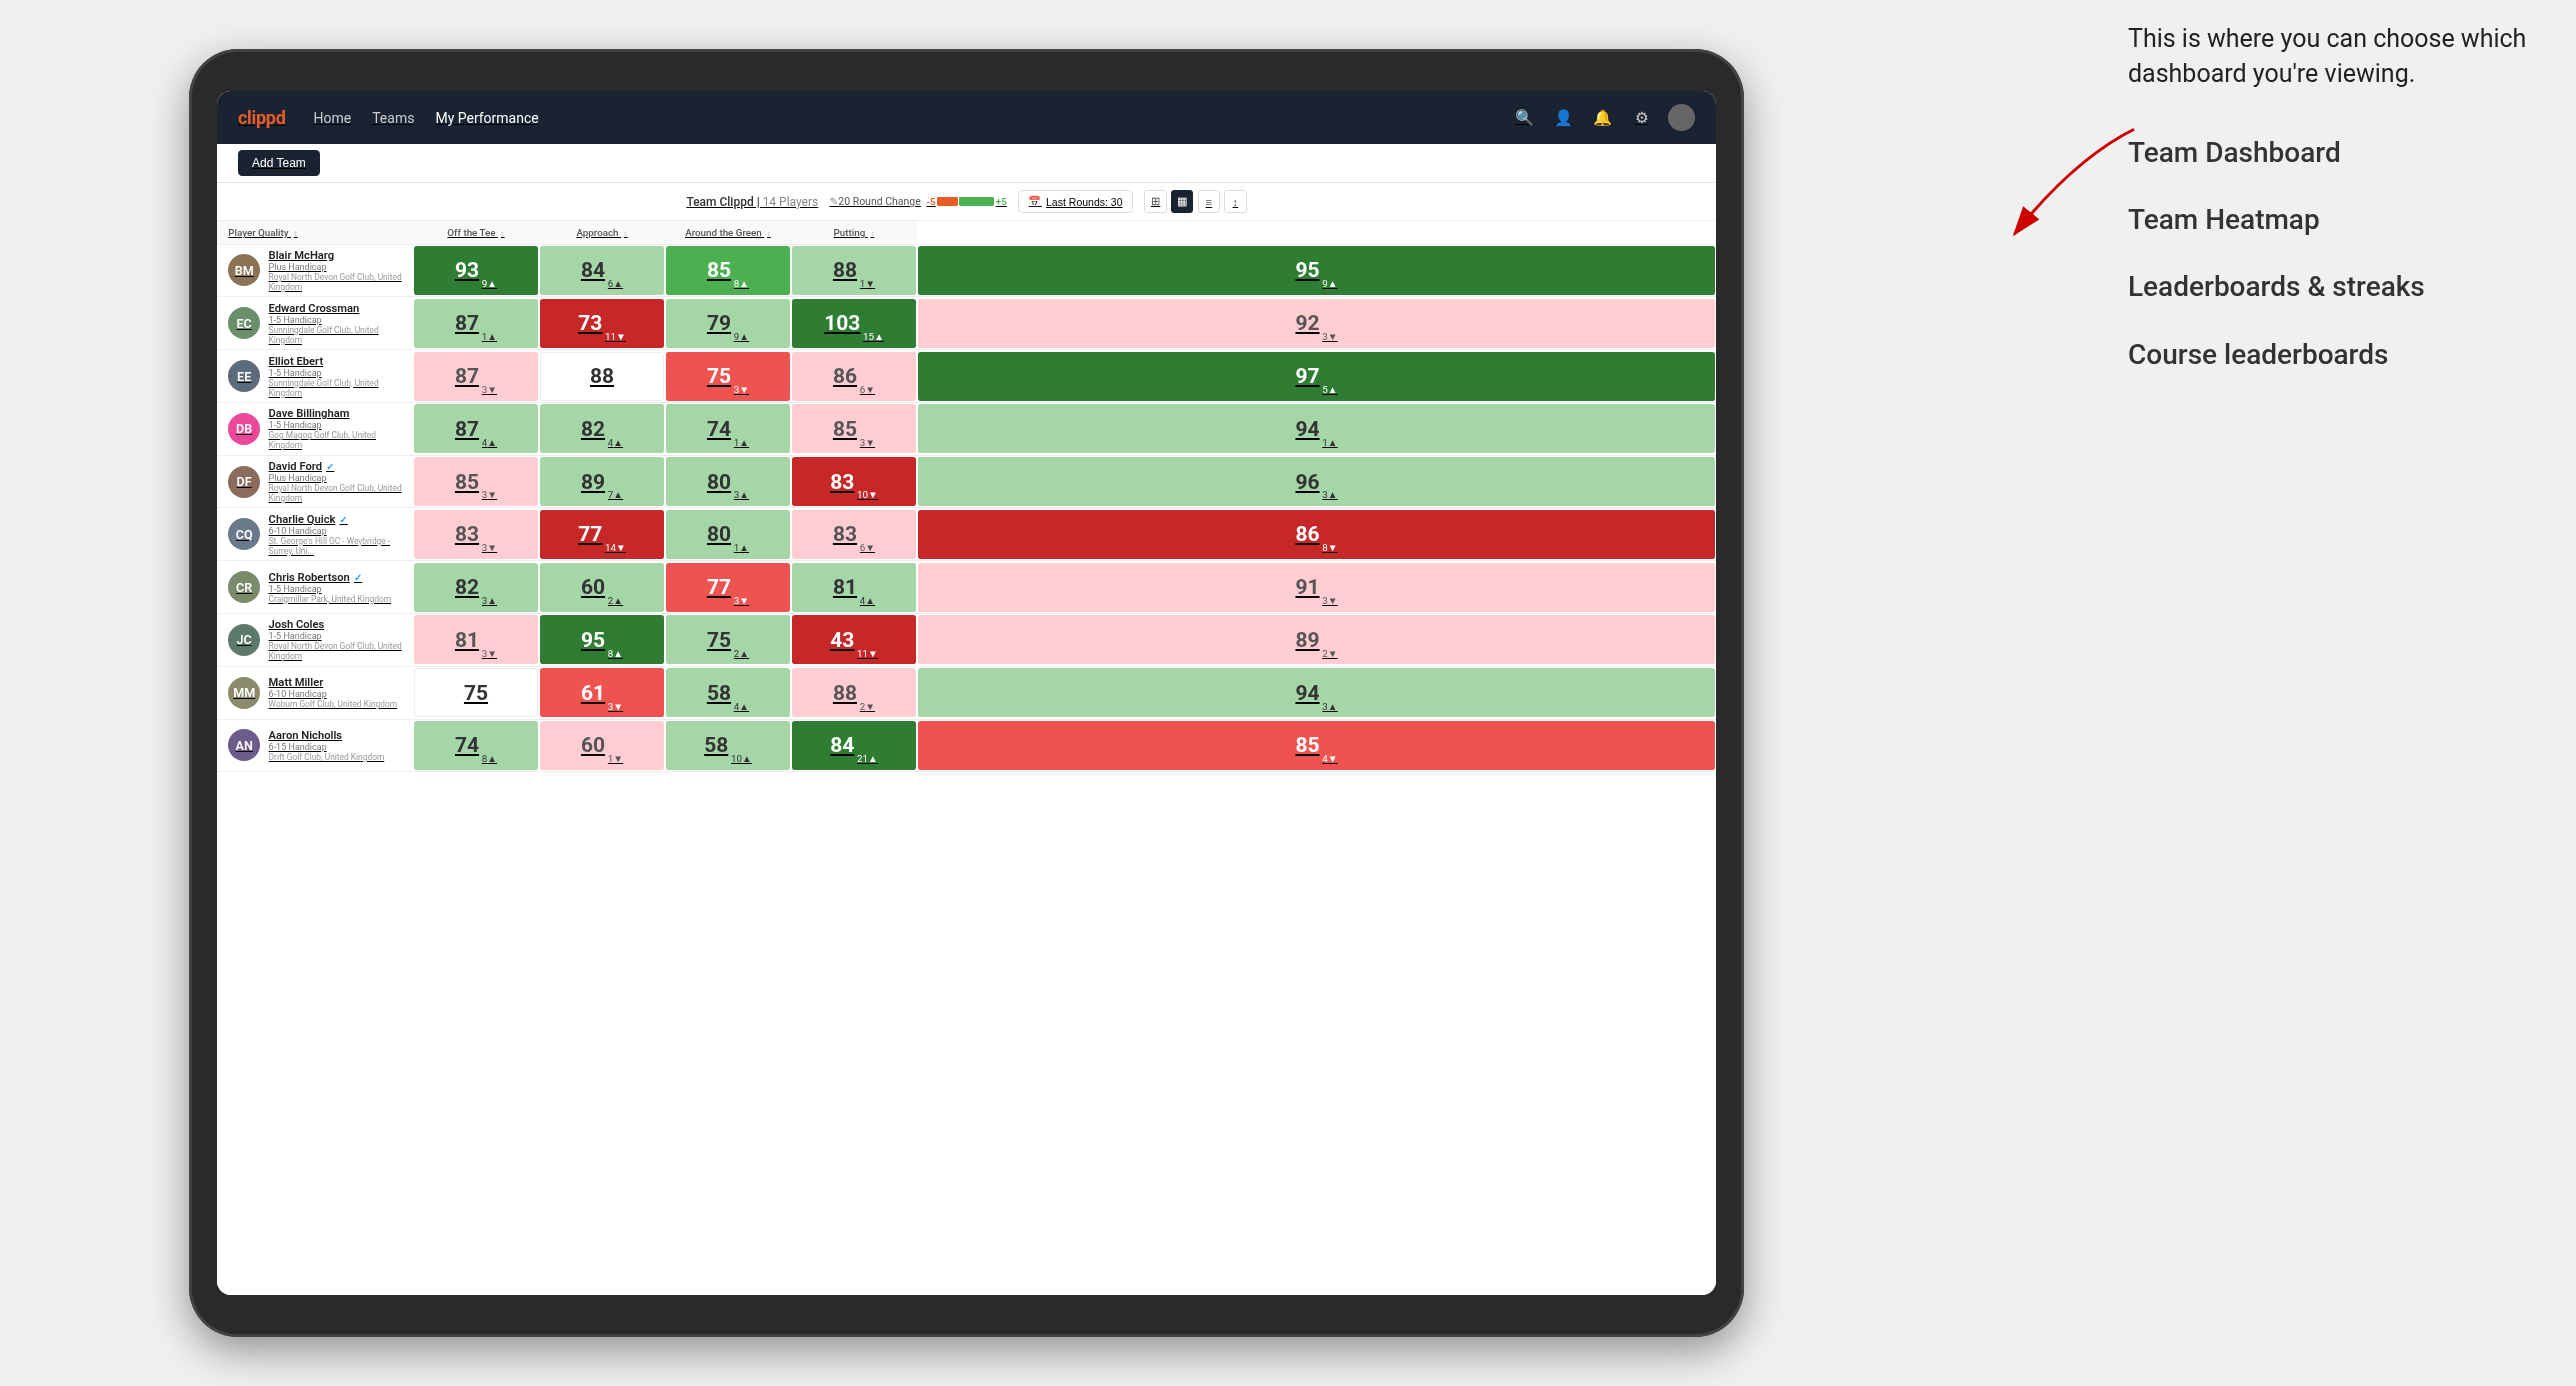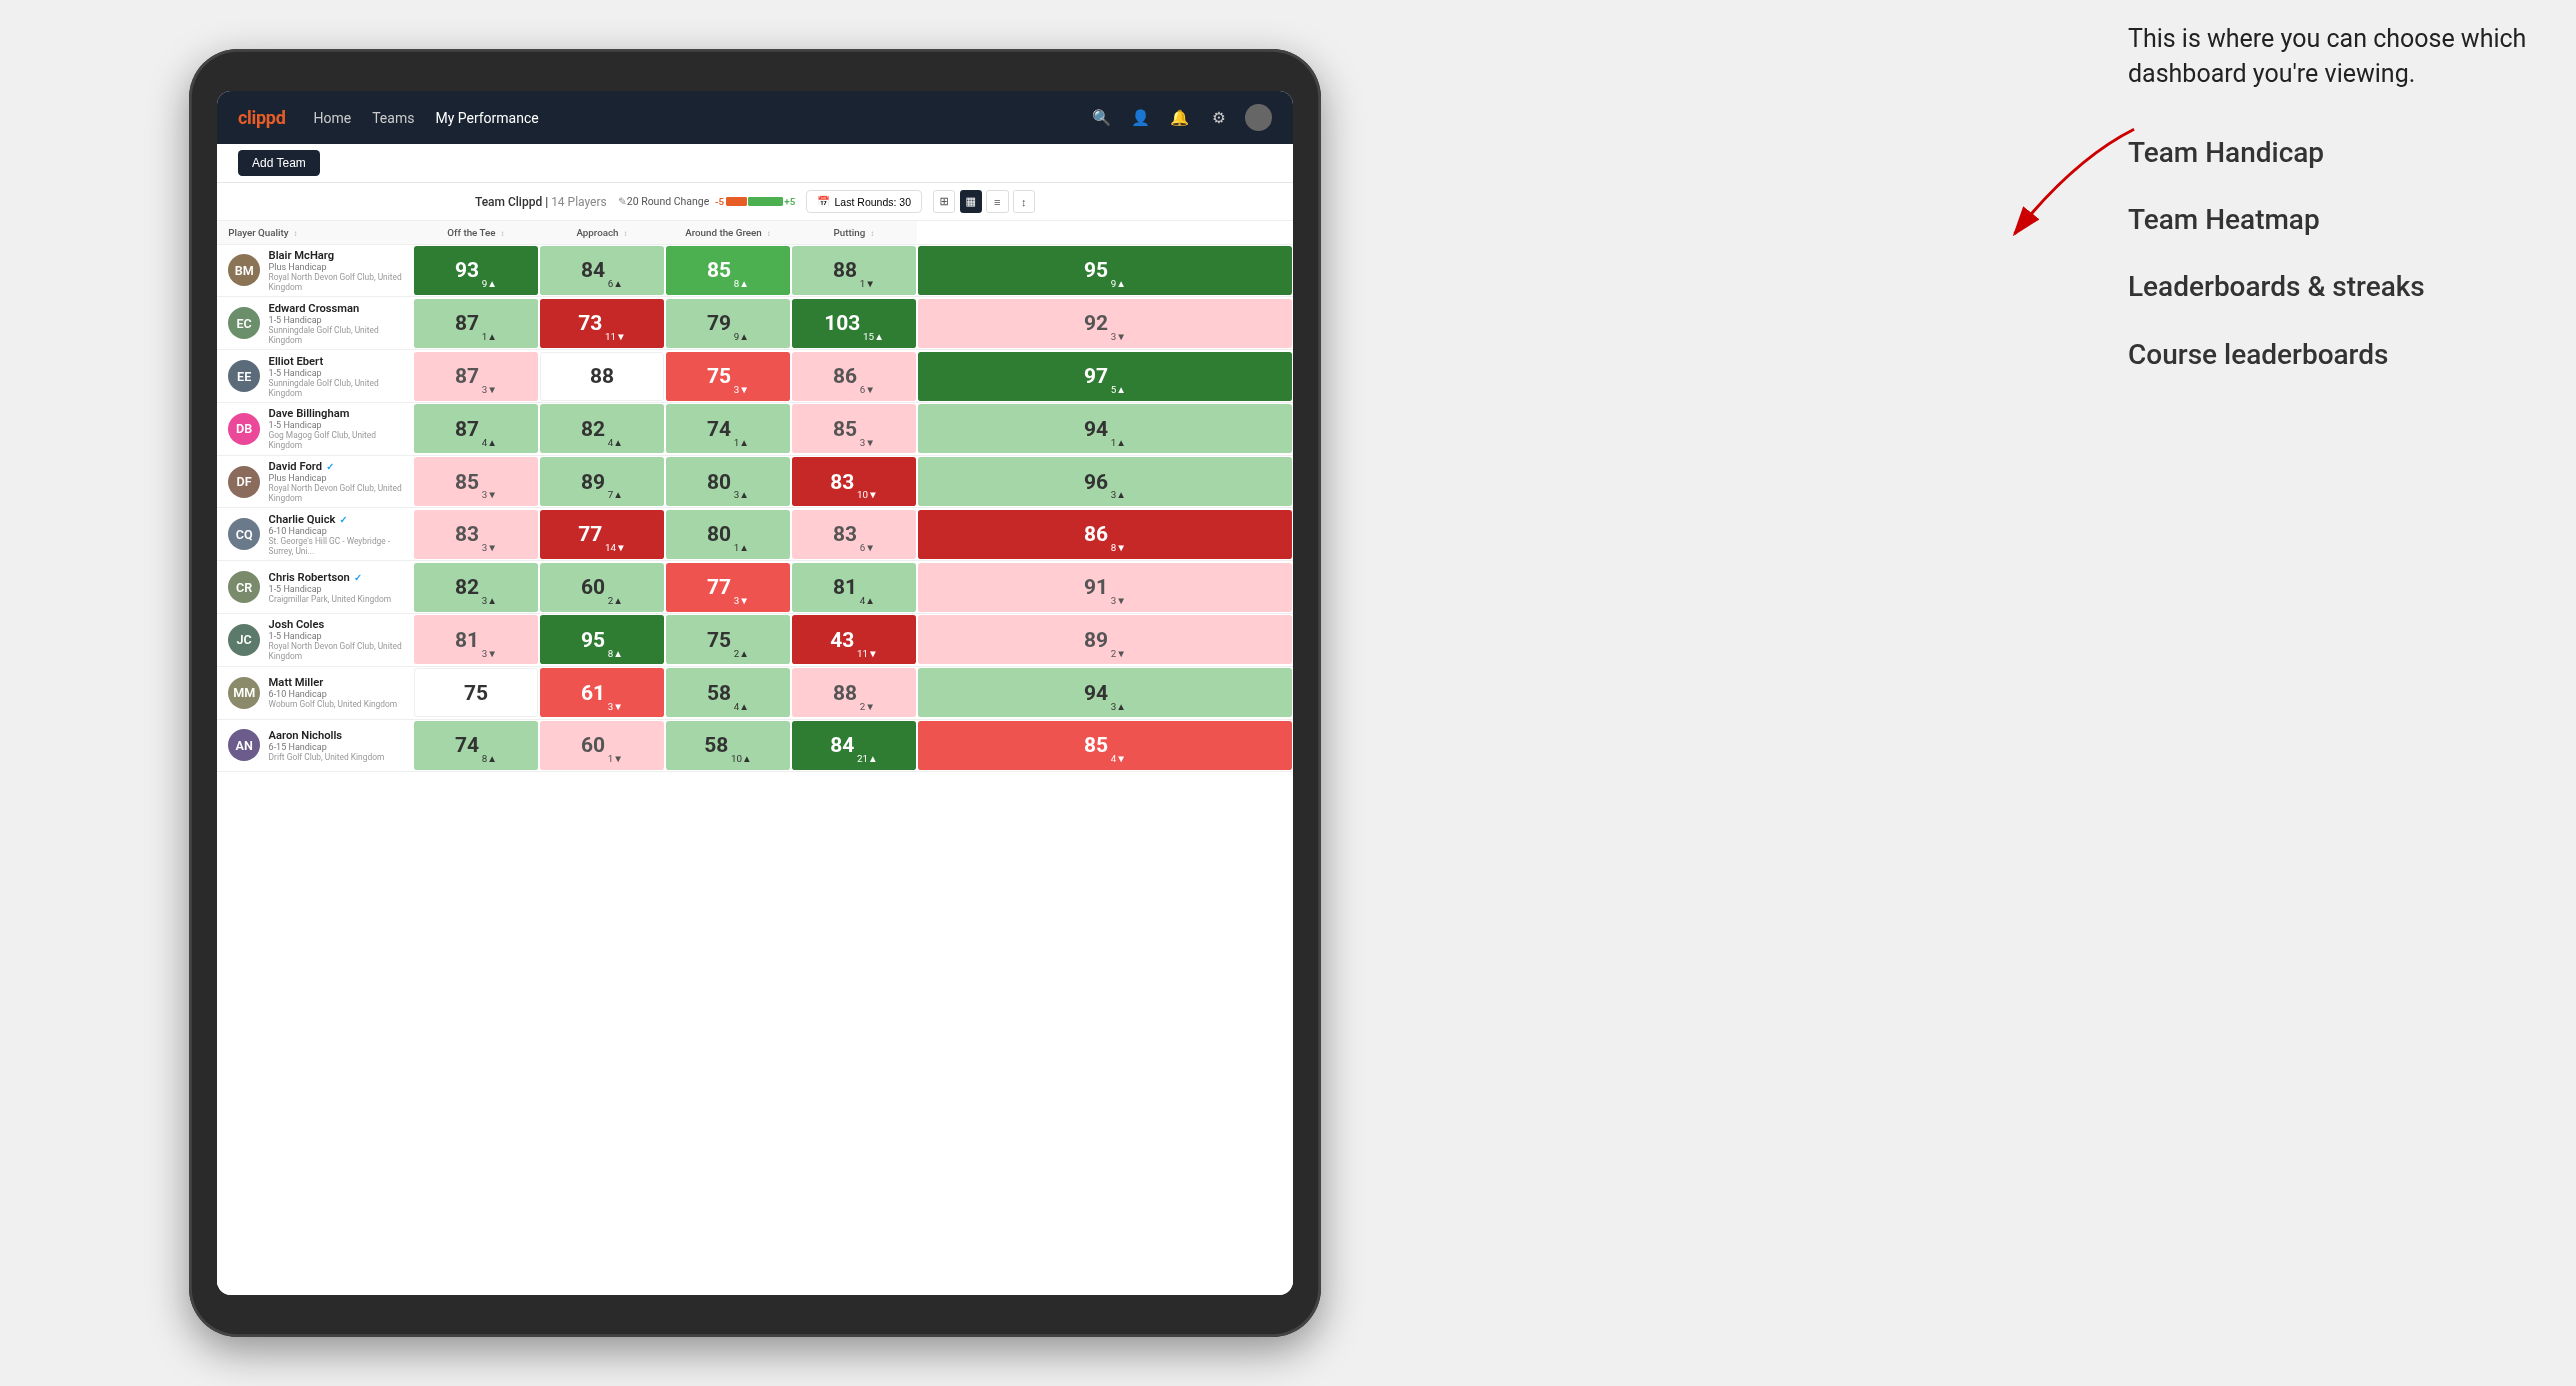--- a/index.html
+++ b/index.html
@@ -43,26 +43,27 @@
       width: 210px;
       height: 140px;
       pointer-events: none;
     }
 
     
     .ipad-frame {
       position: absolute;
       top: 49px;
       left: 189px;
-      width: 1132px;
+      width: 1555px;
       height: 1288px;
       background: #2a2a2a;
       border-radius: 49px;
       box-shadow: 0 14px 42px rgba(0,0,0,0.4), inset 0 0 0 2.8px #444;
       padding: 42px 28px;
+      text-decoration: underline;
     }
 
     .ipad-screen {
       width: 100%;
       height: 100%;
       background: #fff;
       border-radius: 14px;
       overflow: hidden;
       display: flex;
       flex-direction: column;
@@ -364,21 +365,21 @@
     }
 
     .sort-icon { font-size: 7.7px; margin-left: 2.8px; color: #aaa; }
   </style>
 </head>
 <body>
 
 <div class="annotation-area">
   <div class="annotation-text">This is where you can choose which dashboard you're viewing.</div>
   <div class="annotation-items">
-  <div>Team Handicap</div>
+  <div>Team Dashboard</div>
       <div>Team Heatmap</div>
       <div>Leaderboards &amp; streaks</div>
       <div>Course leaderboards</div>
     </div>
 </div>
 
 <svg class="arrow-container" viewBox="0 0 300 200" style="position:absolute; top:112px; right:427px; width:224px; height:154px;">
   <defs>
     <marker id="arrowhead" markerWidth="10" markerHeight="7" refX="9" refY="3.5" orient="auto">
       <polygon points="0 0, 10 3.5, 0 7" fill="#cc0000"></polygon>

